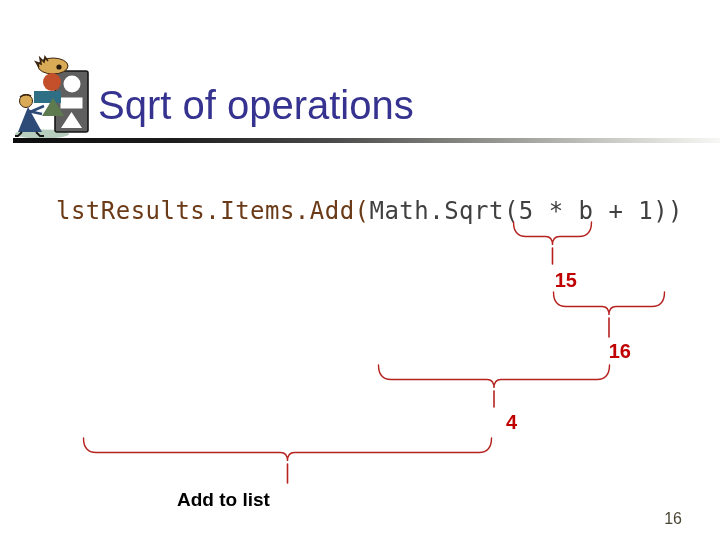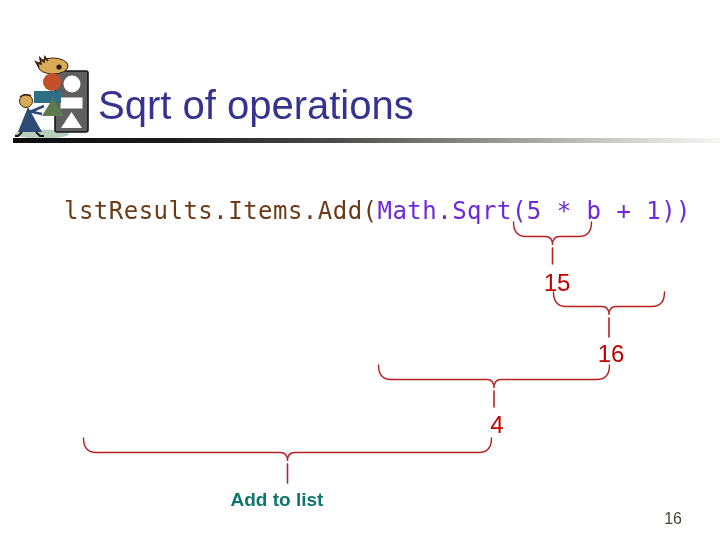--- a/index.html
+++ b/index.html
@@ -23,30 +23,30 @@
     left:13px;top:138px;width:707px;height:5px;
     background:linear-gradient(to right,#0d0d0d 0%,#1c1c1c 22%,#4a4a4a 45%,#8a8a86 65%,#c2c2be 82%,#e9e9e6 95%,#f7f7f5 100%);
   }
   .code{
     left:56px;top:196px;
     font-family:"DejaVu Sans Mono","Liberation Mono",monospace;
     font-size:24px;line-height:30px;
     letter-spacing:0.48px;
     white-space:pre;
   }
-  .code .obj{color:#6b3a17;margin-left:8px;}
-  .code .expr{color:#6d28d9;}
+  .code .obj{color:#6b3a17;}
+  .code .expr{color:#404040;}
   .brace svg{display:block;overflow:visible;}
   .anno-label{
-    color:#c00000;font-weight:normal;font-size:24px;
-    text-align:center;white-space:nowrap;
+    color:#c00000;font-weight:bold;font-size:20px;
+    text-align:right;white-space:nowrap;
   }
   .anno-action{
-    color:#0f766e;font-weight:bold;font-size:19px;
-    text-align:center;white-space:nowrap;
+    color:#000000;font-weight:bold;font-size:19px;
+    text-align:left;white-space:nowrap;
   }
   .page-number{
     left:642px;top:510px;width:40px;
     font-size:16px;color:#4a4636;text-align:right;
   }
 </style>
 </head>
 <body>
 
 <div class="slide">

